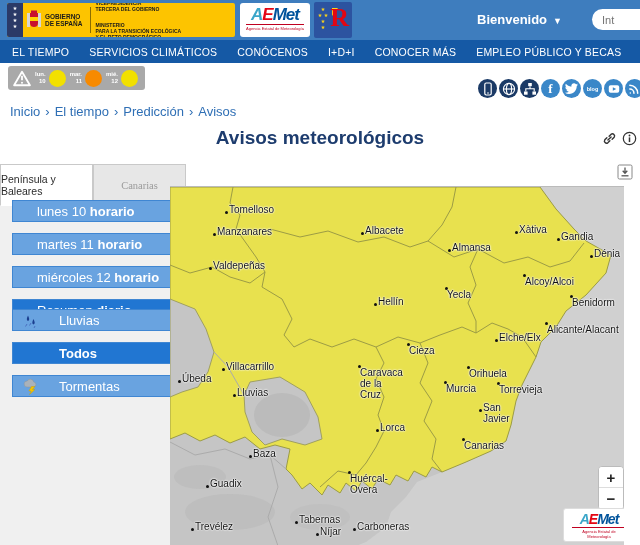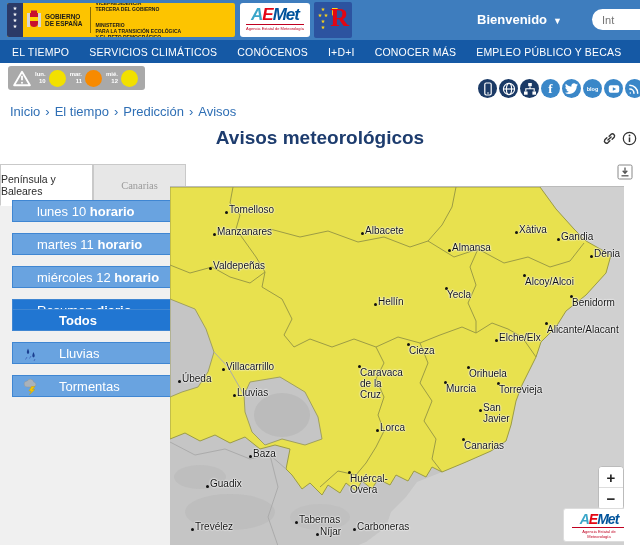--- a/index.html
+++ b/index.html
@@ -246,26 +246,26 @@
         <span class="tab active">Península y Baleares</span>
         <span class="tab inactive">Canarias</span>
       </div>
     <div class="btn-group g1">
         <button class="sbtn"><span>lunes 10 </span><b>horario</b></button>
         <button class="sbtn"><span>martes 11 </span><b>horario</b></button>
         <button class="sbtn"><span>miércoles 12 </span><b>horario</b></button>
         <button class="sbtn sel"><span>Resumen </span><b>diario</b></button>
       </div>
     <div class="btn-group g2">
-        <button class="sbtn sel"><b>Todos</b></button>
         <button class="sbtn"><span class="ficon"><svg width="16" height="16" viewBox="0 0 16 16">
               <path d="M5 2.5C3.6 5.5 3.2 7 5 8c1.8-1 1.4-2.5 0-5.5z" fill="#1b3f8f"></path>
               <path d="M10.5 6c-1.4 3-1.8 4.5 0 5.5 1.8-1 1.4-2.5 0-5.5z" fill="#1b3f8f"></path>
               <path d="M4 11l-1.5 2.5M8 10l-1.5 2.5M12 13l-1 2" stroke="#4a6fc0" stroke-width="1"></path>
             </svg></span><span>Lluvias</span></button>
+        <button class="sbtn sel"><b>Todos</b></button>
         <button class="sbtn"><span class="ficon"><svg width="16" height="16" viewBox="0 0 16 16">
               <path d="M4 8a3 3 0 0 1 .3-6 3.4 3.4 0 0 1 6.4.9A2.6 2.6 0 0 1 11 8z" fill="#aab2ba" stroke="#8b949c" stroke-width=".5"></path>
               <path d="M8.5 7.5h3.5l-2.5 3h2.5L6.5 15.5l1.7-3.5H5.8z" fill="#f5c400" stroke="#c79a00" stroke-width=".4"></path>
             </svg></span><span>Tormentas</span></button>
       </div>
   </aside>
 
   <div class="maparea">
     <svg class="base" width="455" height="359" viewBox="0 0 455 359">
       <rect x="0" y="0" width="455" height="359" class="p-land"></rect>

